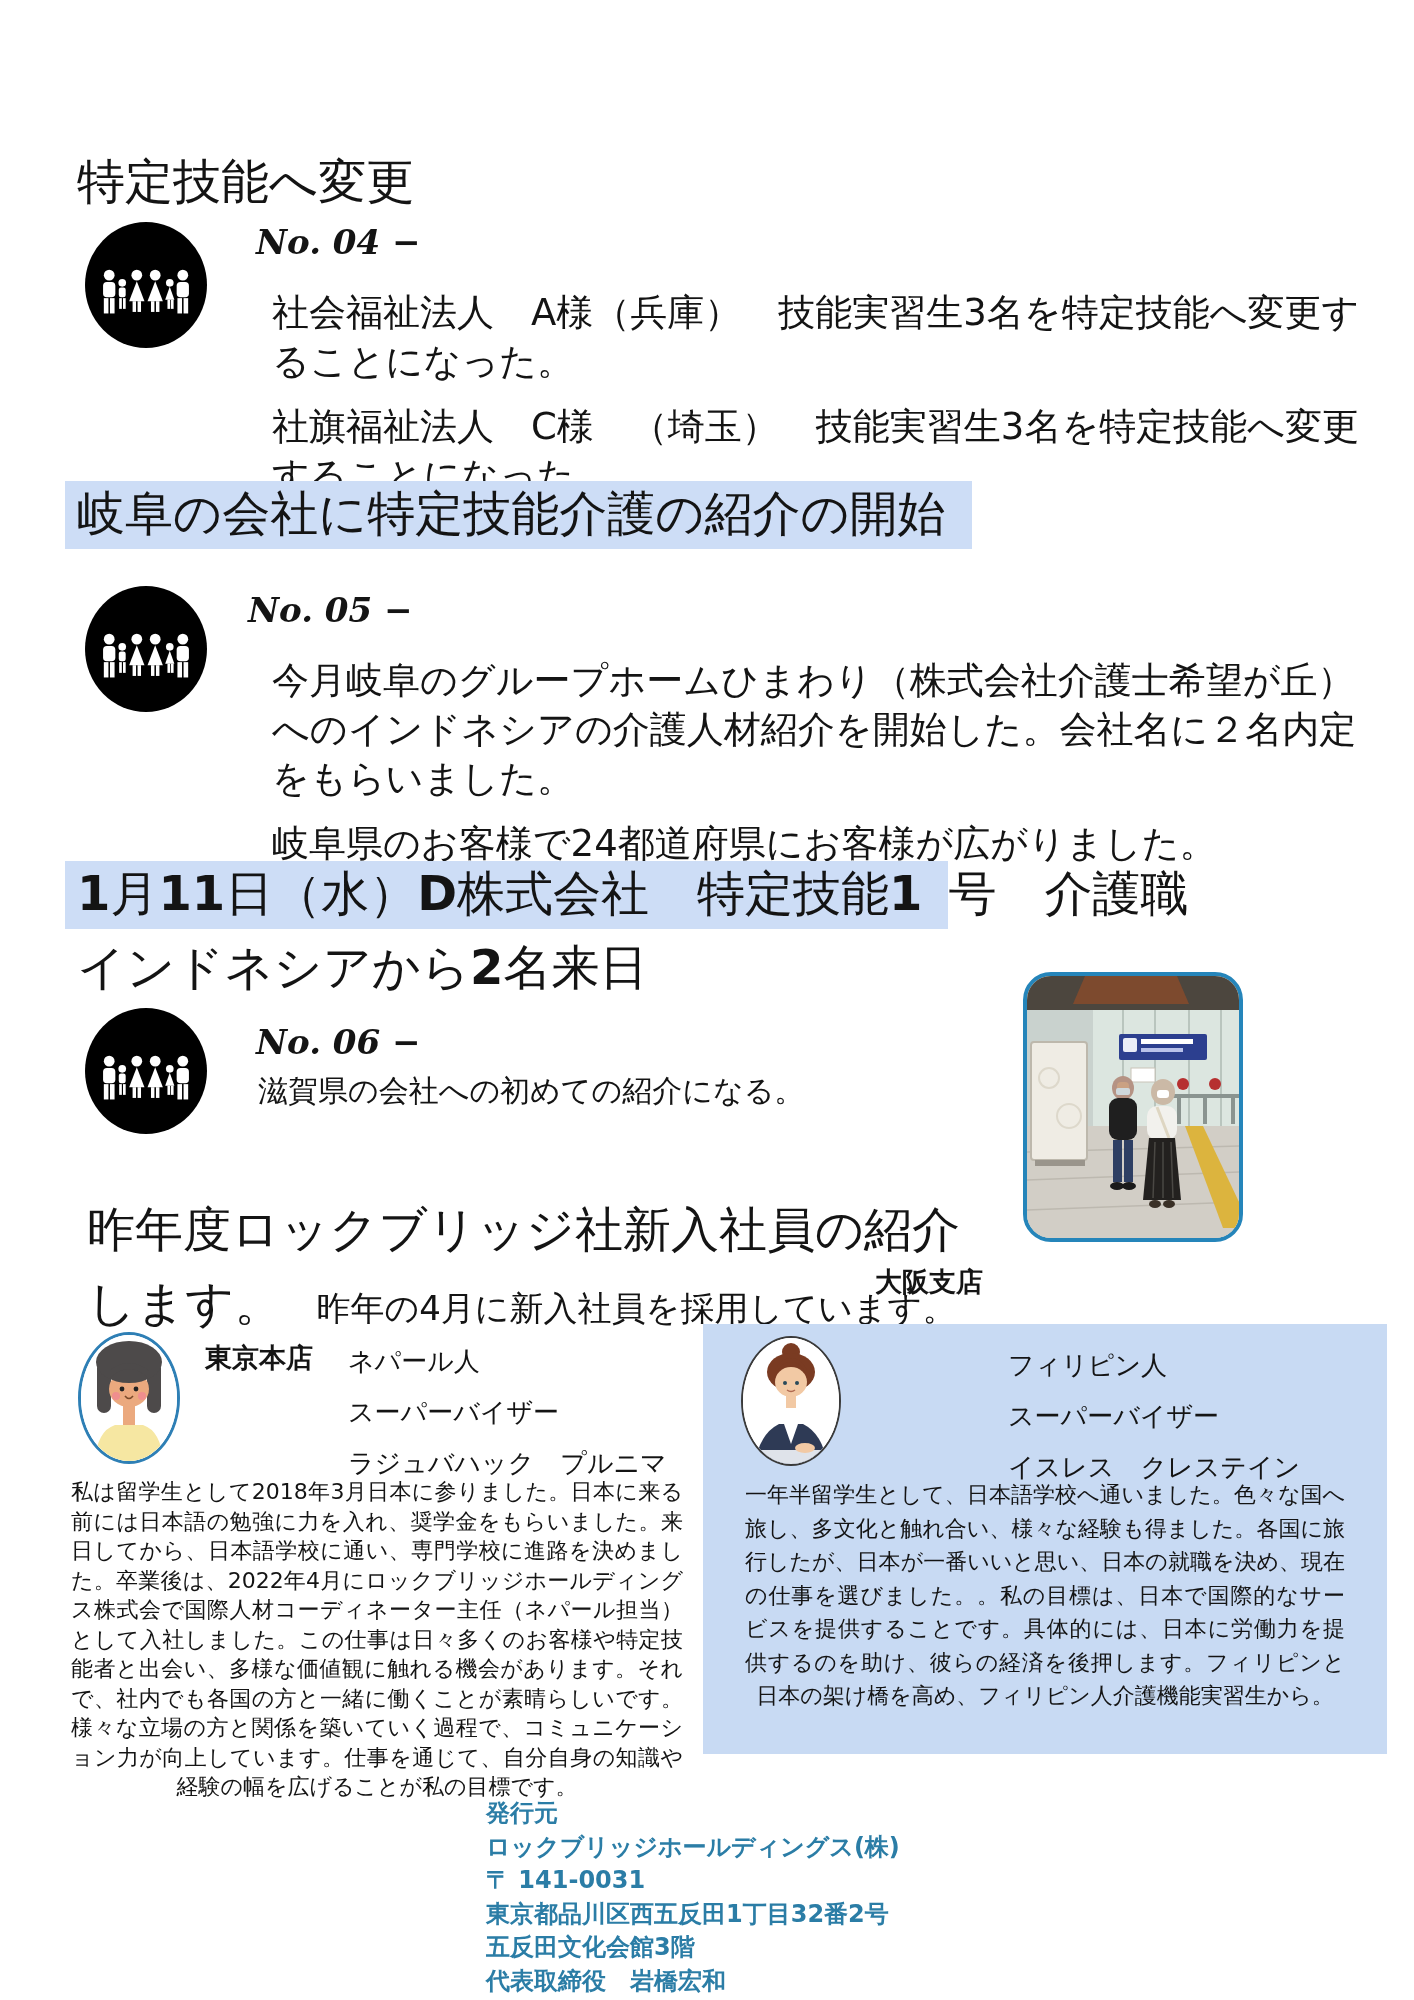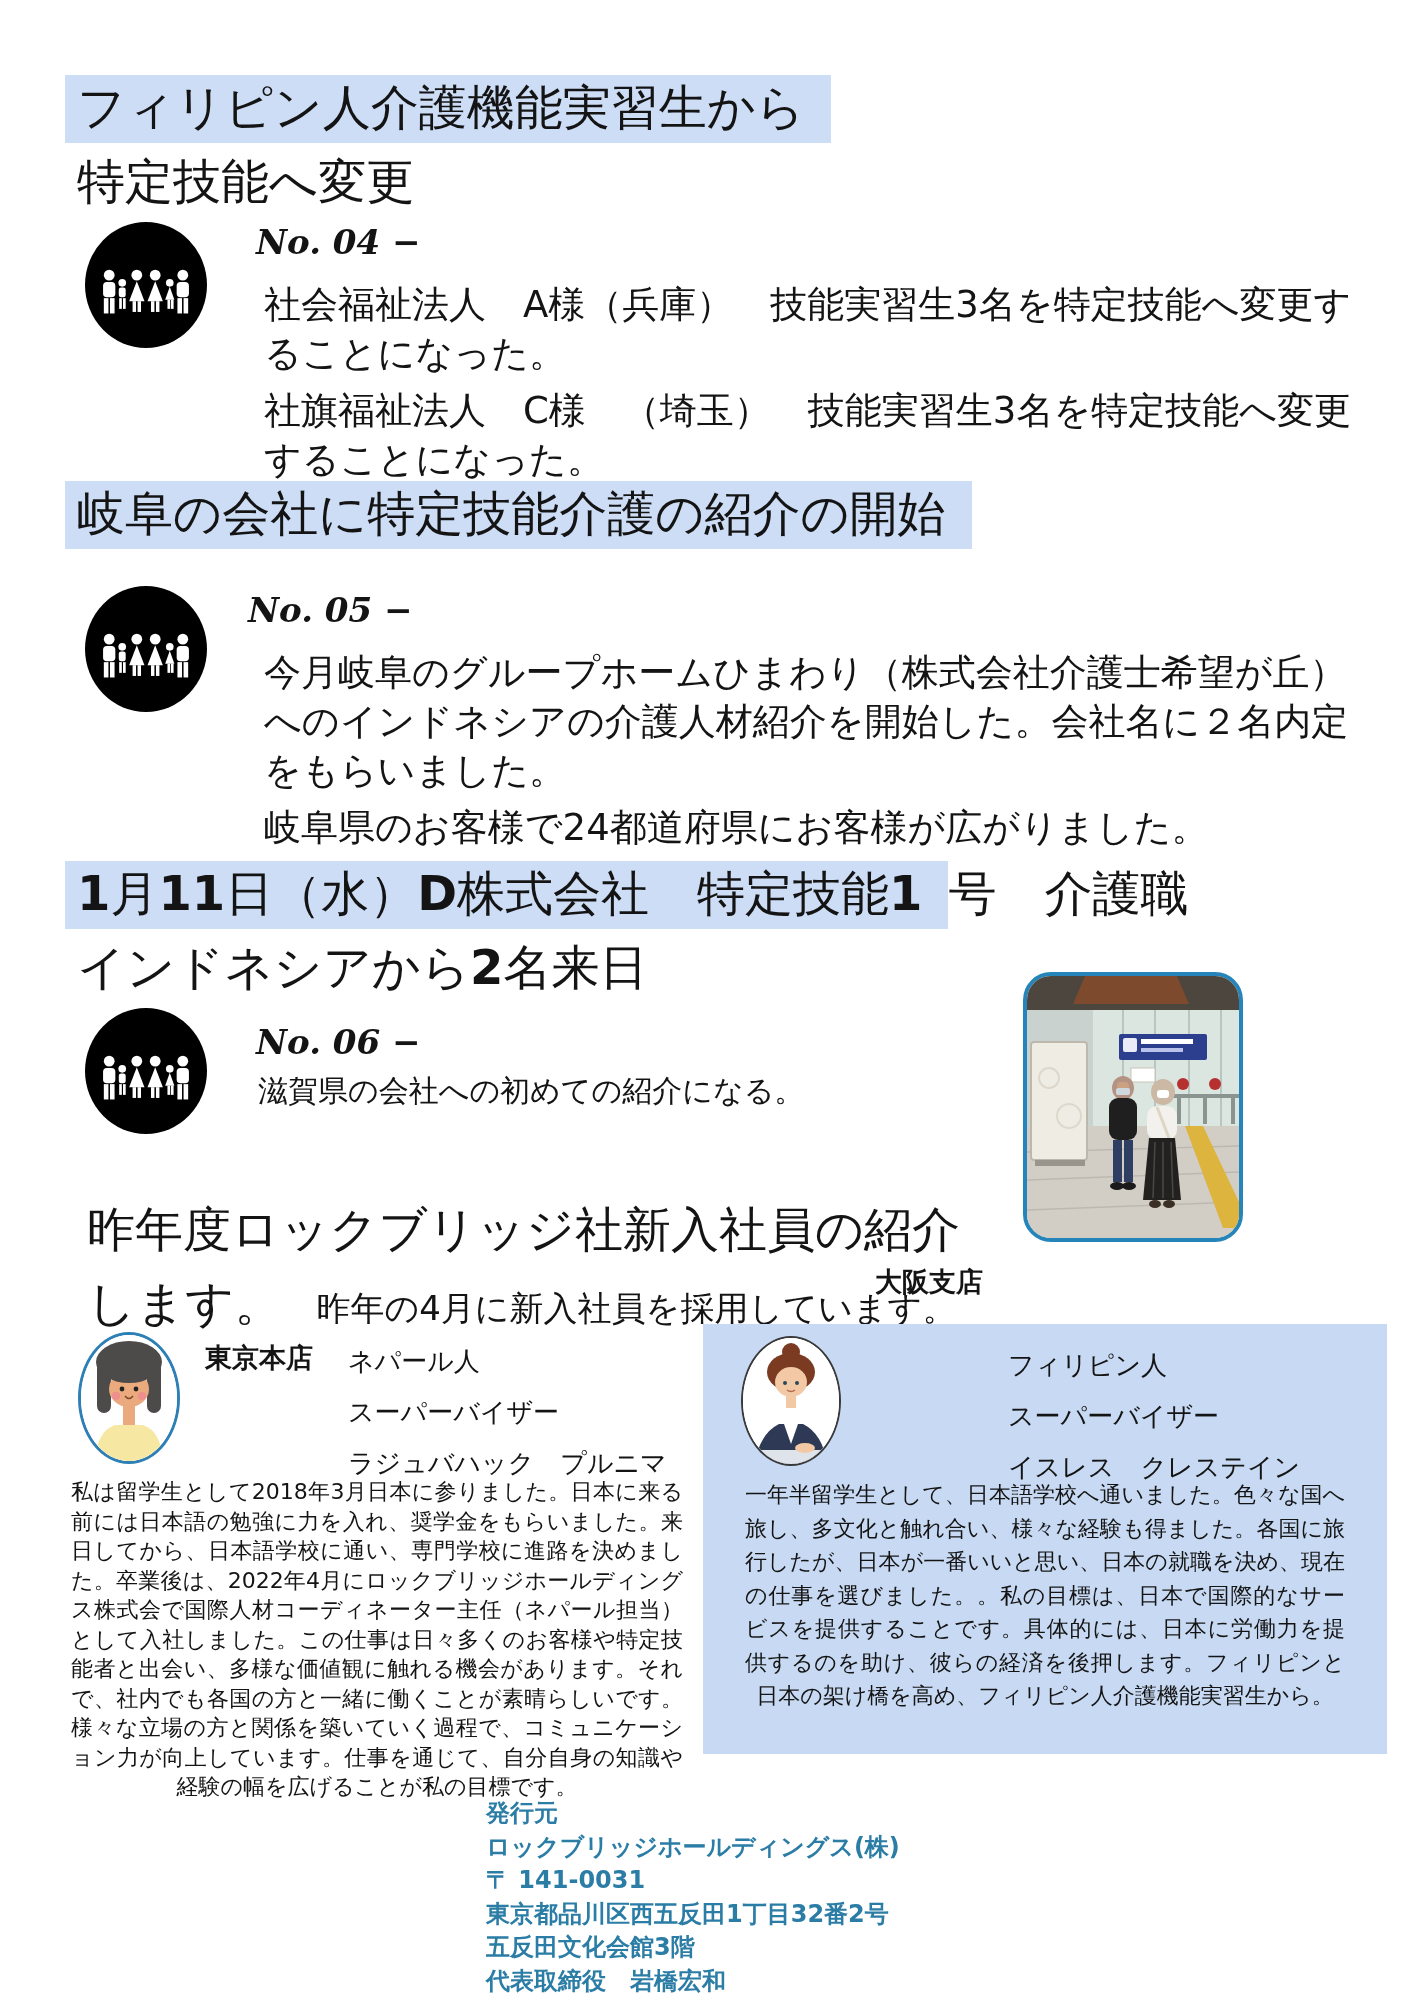--- a/index.html
+++ b/index.html
@@ -20,21 +20,21 @@
   .h{font-weight:500;line-height:74px;font-size:48px;letter-spacing:0px;white-space:nowrap;}
   .hl{background:var(--hl);padding:4px 26px 8px 12px;}
   .h b{font-weight:800;}
   
   .badge{position:absolute;width:122px;height:126px;background:#000;border-radius:50%;
          display:flex;align-items:center;justify-content:center;}
   .badge svg{width:92px;height:52px;margin-top:14px;}
   .no-label{font-family:"DejaVu Serif","Liberation Serif",serif;font-style:italic;font-weight:700;
             font-size:34px;white-space:nowrap;}
   .news-body{font-size:37px;line-height:49px;}
-  .news-body p{margin:8px;}
+  .news-body p{margin:16px;}
   .small-body{font-size:30px;line-height:42px;}
   
   .photo{border:4px solid var(--photoborder);border-radius:28px;overflow:hidden;background:#c9d2ce;}
   
   .h4row{display:flex;align-items:baseline;gap:34px;}
   .h4sub{font-size:34px;font-weight:500;white-space:nowrap;}
   
   .avatar{position:absolute;width:96px;height:126px;border-radius:50%;background:#fff;overflow:hidden;}
   .avatar svg{width:100%;height:100%;display:block;}
   .office{font-weight:700;font-size:27px;white-space:nowrap;}
@@ -42,21 +42,21 @@
   .panel{background:var(--panel);}
   .bio{font-size:22px;line-height:29.5px;text-align:justify;text-align-last:center;}
   .bio-r{font-size:22px;line-height:33.5px;text-align:justify;text-align-last:center;}
   
   .footer{color:var(--footer);font-weight:700;font-size:24px;line-height:33.5px;white-space:nowrap;}
 </style>
 </head>
 <body>
 
 <div class="abs h" style="left:65px;top:70px;">
-  <span class="hl">フィリピン人介護機能実習生から</span><br>
+  <br>
   <span style="padding-left:12px;">特定技能へ変更</span>
 </div>
 
 <div class="badge" style="left:85px;top:222px;">
   <svg viewBox="0 0 120 64" fill="#ffffff">
     <g transform="translate(0,2)">
         <circle cx="12" cy="8" r="7"></circle>
         <rect x="4" y="17" width="16" height="20" rx="5"></rect>
         <rect x="5" y="38" width="6" height="20"></rect>
         <rect x="13" y="38" width="6" height="20"></rect>

